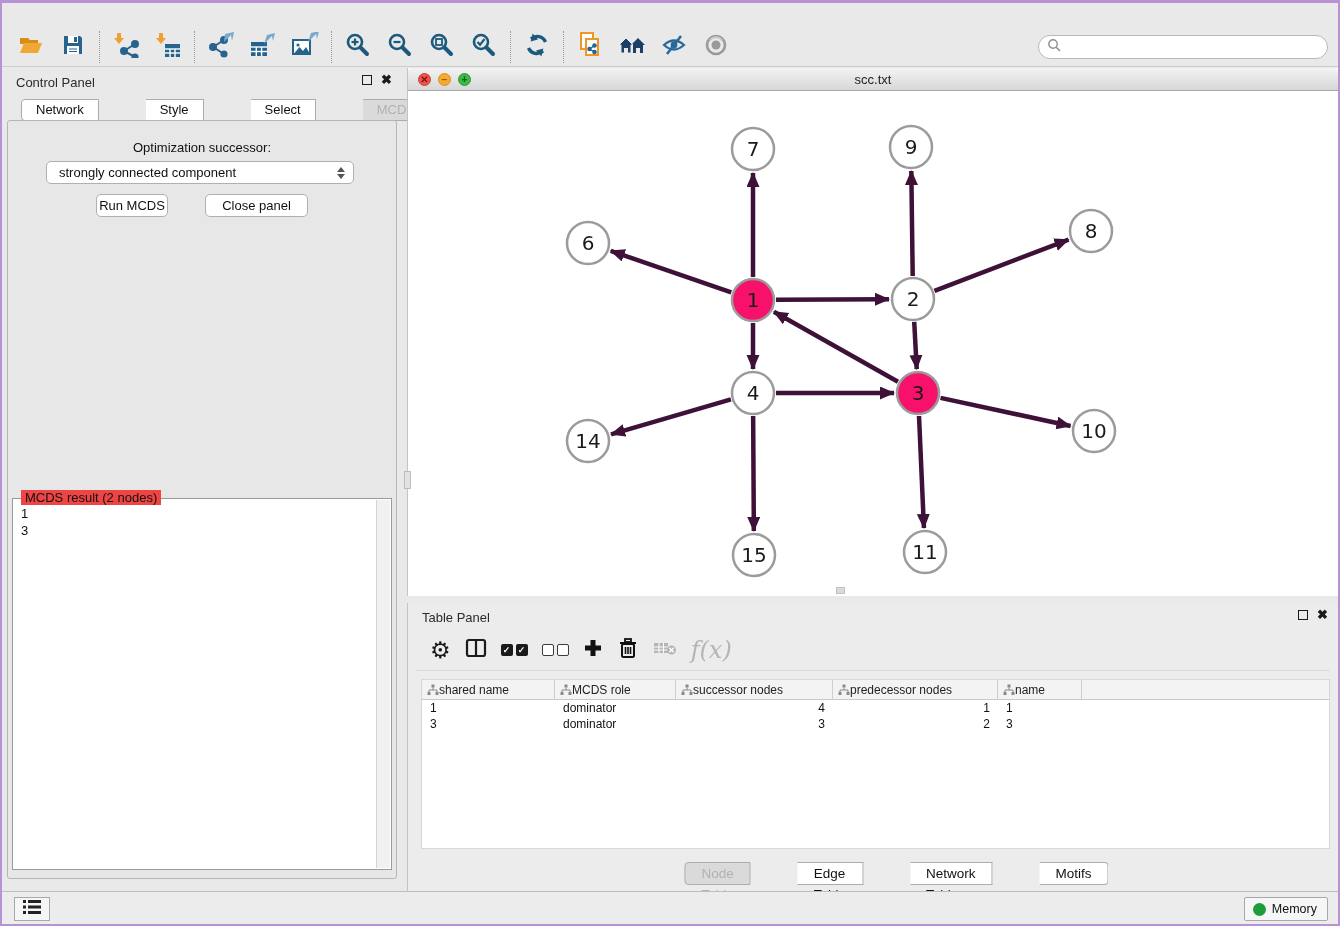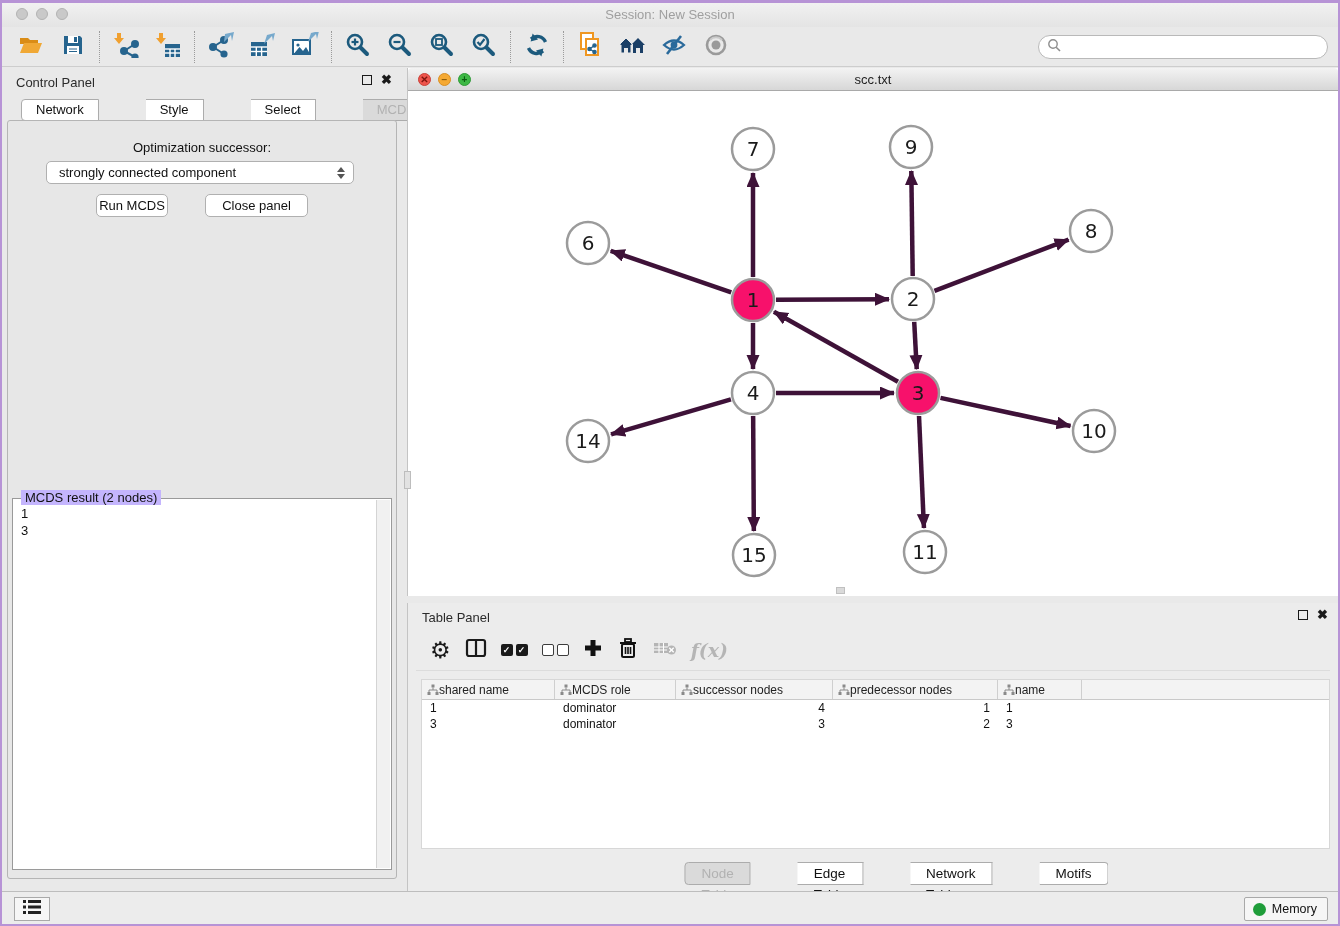--- a/index.html
+++ b/index.html
@@ -40,21 +40,21 @@
   .dropdown { position:absolute; left:44px; right:48px; top:93px; height:23px; background:#fff; border:1px solid #b0b0b0; border-radius:5px; font-size:13px; line-height:21px; padding-left:12px; color:#111; }
   .dd-stepper { position:absolute; right:6px; top:3px; width:12px; height:16px; display:flex; flex-direction:column; align-items:center; justify-content:center; gap:2px; }
   .dd-stepper i { width:0; height:0; border-left:4px solid transparent; border-right:4px solid transparent; }
   .dd-up { border-bottom:5px solid #555; }
   .dd-down { border-top:5px solid #555; }
   .cp-btn { position:absolute; top:126px; height:23px; background:#fff; border:1px solid #b0b0b0; border-radius:5px; font-size:13px; text-align:center; line-height:21px; color:#111; }
   .btn-run { left:94px; width:72px; }
   .btn-close { left:203px; width:103px; }
 
   .result-box { position:absolute; left:10px; right:10px; top:430px; bottom:21px; border:1px solid #9a9a9a; background:#fff; }
-  .result-legend { position:absolute; left:8px; top:-9px; background:#c4b5fd; padding:0 4px; font-size:13px; color:#111; }
+  .result-legend { position:absolute; left:8px; top:-9px; background:#ef4444; padding:0 4px; font-size:13px; color:#111; }
   .result-lines { position:absolute; left:0; top:4px; right:16px; bottom:0; padding:2px 0 0 8px; font-size:13px; color:#111; line-height:17px; overflow:hidden; }
   .result-scroll { position:absolute; right:1px; top:1px; bottom:1px; width:14px; background:#f1f1f1; border-left:1px solid #d4d4d4; }
 
   
   .net-window { position:absolute; left:405px; right:0; top:65px; height:528px; background:#fff; border-left:1px solid #c4c4c4; }
   .net-titlebar { position:absolute; left:0; right:0; top:0; height:23px; background:linear-gradient(#f3f3f3,#d7d7d7); border-bottom:1px solid #a9a9a9; border-radius:4px 4px 0 0; }
   .net-traffic { position:absolute; left:10px; top:5px; display:flex; gap:7px; }
   .tl { width:13px; height:13px; border-radius:50%; font-size:10px; font-weight:bold; text-align:center; line-height:12px; }
   .tl-red { background:#ee544c; border:1px solid #c94138; color:#7d150f; }
   .tl-yellow { background:#f5a933; border:1px solid #d98f23; color:#8a5a07; }
@@ -66,21 +66,21 @@
 
   
   .table-panel { position:absolute; left:405px; right:0; top:600px; bottom:33px; background:#ececec; border-left:1px solid #c4c4c4; }
   .tp-toolbar { position:absolute; left:8px; right:8px; top:27px; height:41px; display:flex; align-items:center; gap:14px; padding-left:14px; border-bottom:1px solid #dcdcdc; }
   .tp-icon { display:flex; align-items:center; justify-content:center; height:30px; }
   .gear-glyph { font-size:23px; color:#1a1a1a; font-family:"DejaVu Sans", sans-serif; line-height:26px; }
   .cb-pair { display:flex; gap:3px; }
   .cb { width:12px; height:12px; border-radius:2px; }
   .cb-checked { background:#1a1a1a; color:#fff; font-size:9px; font-weight:bold; text-align:center; line-height:12px; }
   .cb-un { background:#fff; border:1.6px solid #3c3c3c; }
-  .fx-glyph { font-family:"DejaVu Serif", serif; font-style:italic; font-size:19px; color:#b5b5b5;font-weight:bold; }
+  .fx-glyph { font-family:"DejaVu Serif", serif; font-style:italic; font-size:24px; color:#b5b5b5; }
 
   .data-table { position:absolute; left:13px; right:8px; top:76px; height:170px; background:#fff; border:1px solid #d7d7d7; overflow:hidden; }
   .thead { display:flex; height:20px; background:#f3f3f3; border-bottom:1px solid #c9c9c9; }
   .th { display:flex; align-items:center; border-right:1px solid #cfcfcf; font-size:12px; color:#222; position:relative; }
   .th .th-label { flex:1; text-align:left; padding-right:4px; }
   .th .h-icon { margin-left:5px; }
   .trow { display:flex; height:16px; font-size:12px; color:#111; }
   .td { padding:1px 8px 0 8px; white-space:nowrap; overflow:hidden; }
   .td.num { text-align:right; }
 
@@ -91,28 +91,20 @@
   .statusbar { position:absolute; left:0; right:0; bottom:0; height:33px; background:#ececec; border-top:1px solid #bdbdbd;padding-left:8px; }
   .list-btn { position:absolute; left:12px; top:5px; width:36px; height:24px; background:#f6f6f6; border:1px solid #a9a9a9; display:flex; align-items:center; justify-content:center; }
   .memory-btn { position:absolute; right:10px; top:5px; height:24px; padding:0 10px 0 8px; background:#f6f6f6; border:1px solid #a9a9a9; border-radius:2px; display:flex; align-items:center; gap:6px; font-size:12.5px; color:#111; }
   .memory-dot { width:13px; height:13px; border-radius:50%; background:#1f9d3a; }
 </style>
 </head>
 <body>
 
 <div class="app">
 
-  <div class="titlebar">
-    <div class="traffic">
-      <span class="dot"></span>
-      <span class="dot"></span>
-      <span class="dot"></span>
-    </div>
-    <div class="win-title">Session: New Session</div>
-  </div>
 
   <div class="toolbar">
     <div class="icon-btn">
       <span>
         <svg width="26" height="22" viewBox="0 0 26 22">
             <path d="M2 4 h8 l2 2 h8 v4 H2z" fill="#da8c16"></path>
             <path d="M2 19 L6 9 H24 L20 19z" fill="#f0a835"></path>
           </svg>
       </span>
     </div>

